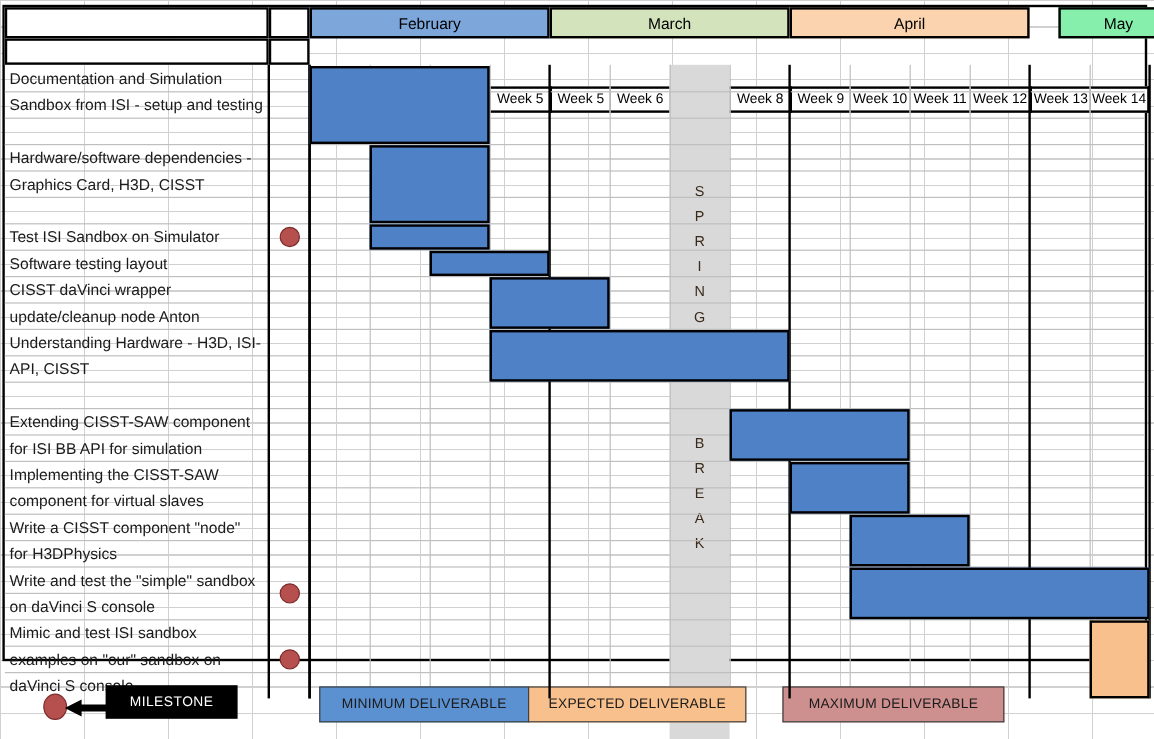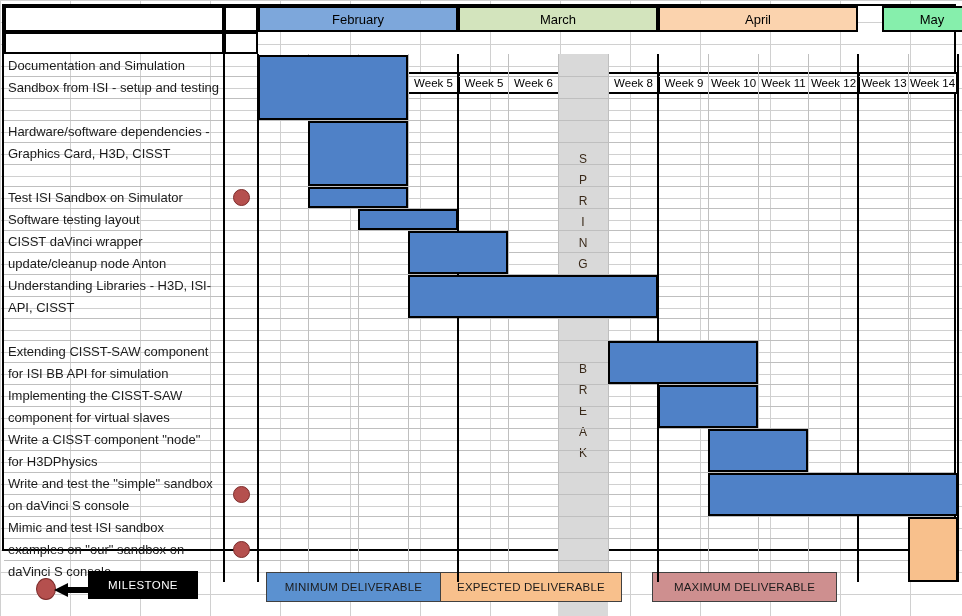--- a/index.html
+++ b/index.html
@@ -377,21 +377,21 @@
         <div class="bar" style="left: 254px; width: 150px; top: 1px; height: 65px; background: rgb(79, 129, 199);"></div>
         <div class="task-label" style="top: 66px; height: 66px;">Hardware/software dependencies - Graphics Card, H3D, CISST</div>
         <div class="bar" style="left: 304px; width: 100px; top: 67px; height: 65px; background: rgb(79, 129, 199);"></div>
         <div class="task-label" style="top: 132px; height: 22px;">Test ISI Sandbox on Simulator</div>
         <div class="milestone-dot" style="left: 228.5px; top: 134.5px;"></div>
         <div class="bar" style="left: 304px; width: 100px; top: 133px; height: 21px; background: rgb(79, 129, 199);"></div>
         <div class="task-label" style="top: 154px; height: 22px;">Software testing layout</div>
         <div class="bar" style="left: 354px; width: 100px; top: 155px; height: 21px; background: rgb(79, 129, 199);"></div>
         <div class="task-label" style="top: 176px; height: 44px;">CISST daVinci wrapper update/cleanup node Anton</div>
         <div class="bar" style="left: 404px; width: 100px; top: 177px; height: 43px; background: rgb(79, 129, 199);"></div>
-        <div class="task-label" style="top: 220px; height: 44px;">Understanding Libraries - H3D, ISI-API, CISST</div>
+        <div class="task-label" style="top: 220px; height: 44px;">Understanding Hardware - H3D, ISI-API, CISST</div>
         <div class="bar" style="left: 404px; width: 250px; top: 221px; height: 43px; background: rgb(79, 129, 199);"></div>
         <div class="task-label" style="top: 286px; height: 44px;">Extending CISST-SAW component for ISI BB API for simulation</div>
         <div class="bar" style="left: 604px; width: 150px; top: 287px; height: 43px; background: rgb(79, 129, 199);"></div>
         <div class="task-label" style="top: 330px; height: 44px;">Implementing the CISST-SAW component for virtual slaves</div>
         <div class="bar" style="left: 654px; width: 100px; top: 331px; height: 43px; background: rgb(79, 129, 199);"></div>
         <div class="task-label" style="top: 374px; height: 44px;">Write a CISST component "node" for H3DPhysics</div>
         <div class="bar" style="left: 704px; width: 100px; top: 375px; height: 43px; background: rgb(79, 129, 199);"></div>
         <div class="task-label" style="top: 418px; height: 44px;">Write and test the "simple" sandbox on daVinci S console</div>
         <div class="milestone-dot" style="left: 228.5px; top: 431.5px;"></div>
         <div class="bar" style="left: 704px; width: 250px; top: 419px; height: 43px; background: rgb(79, 129, 199);"></div>

